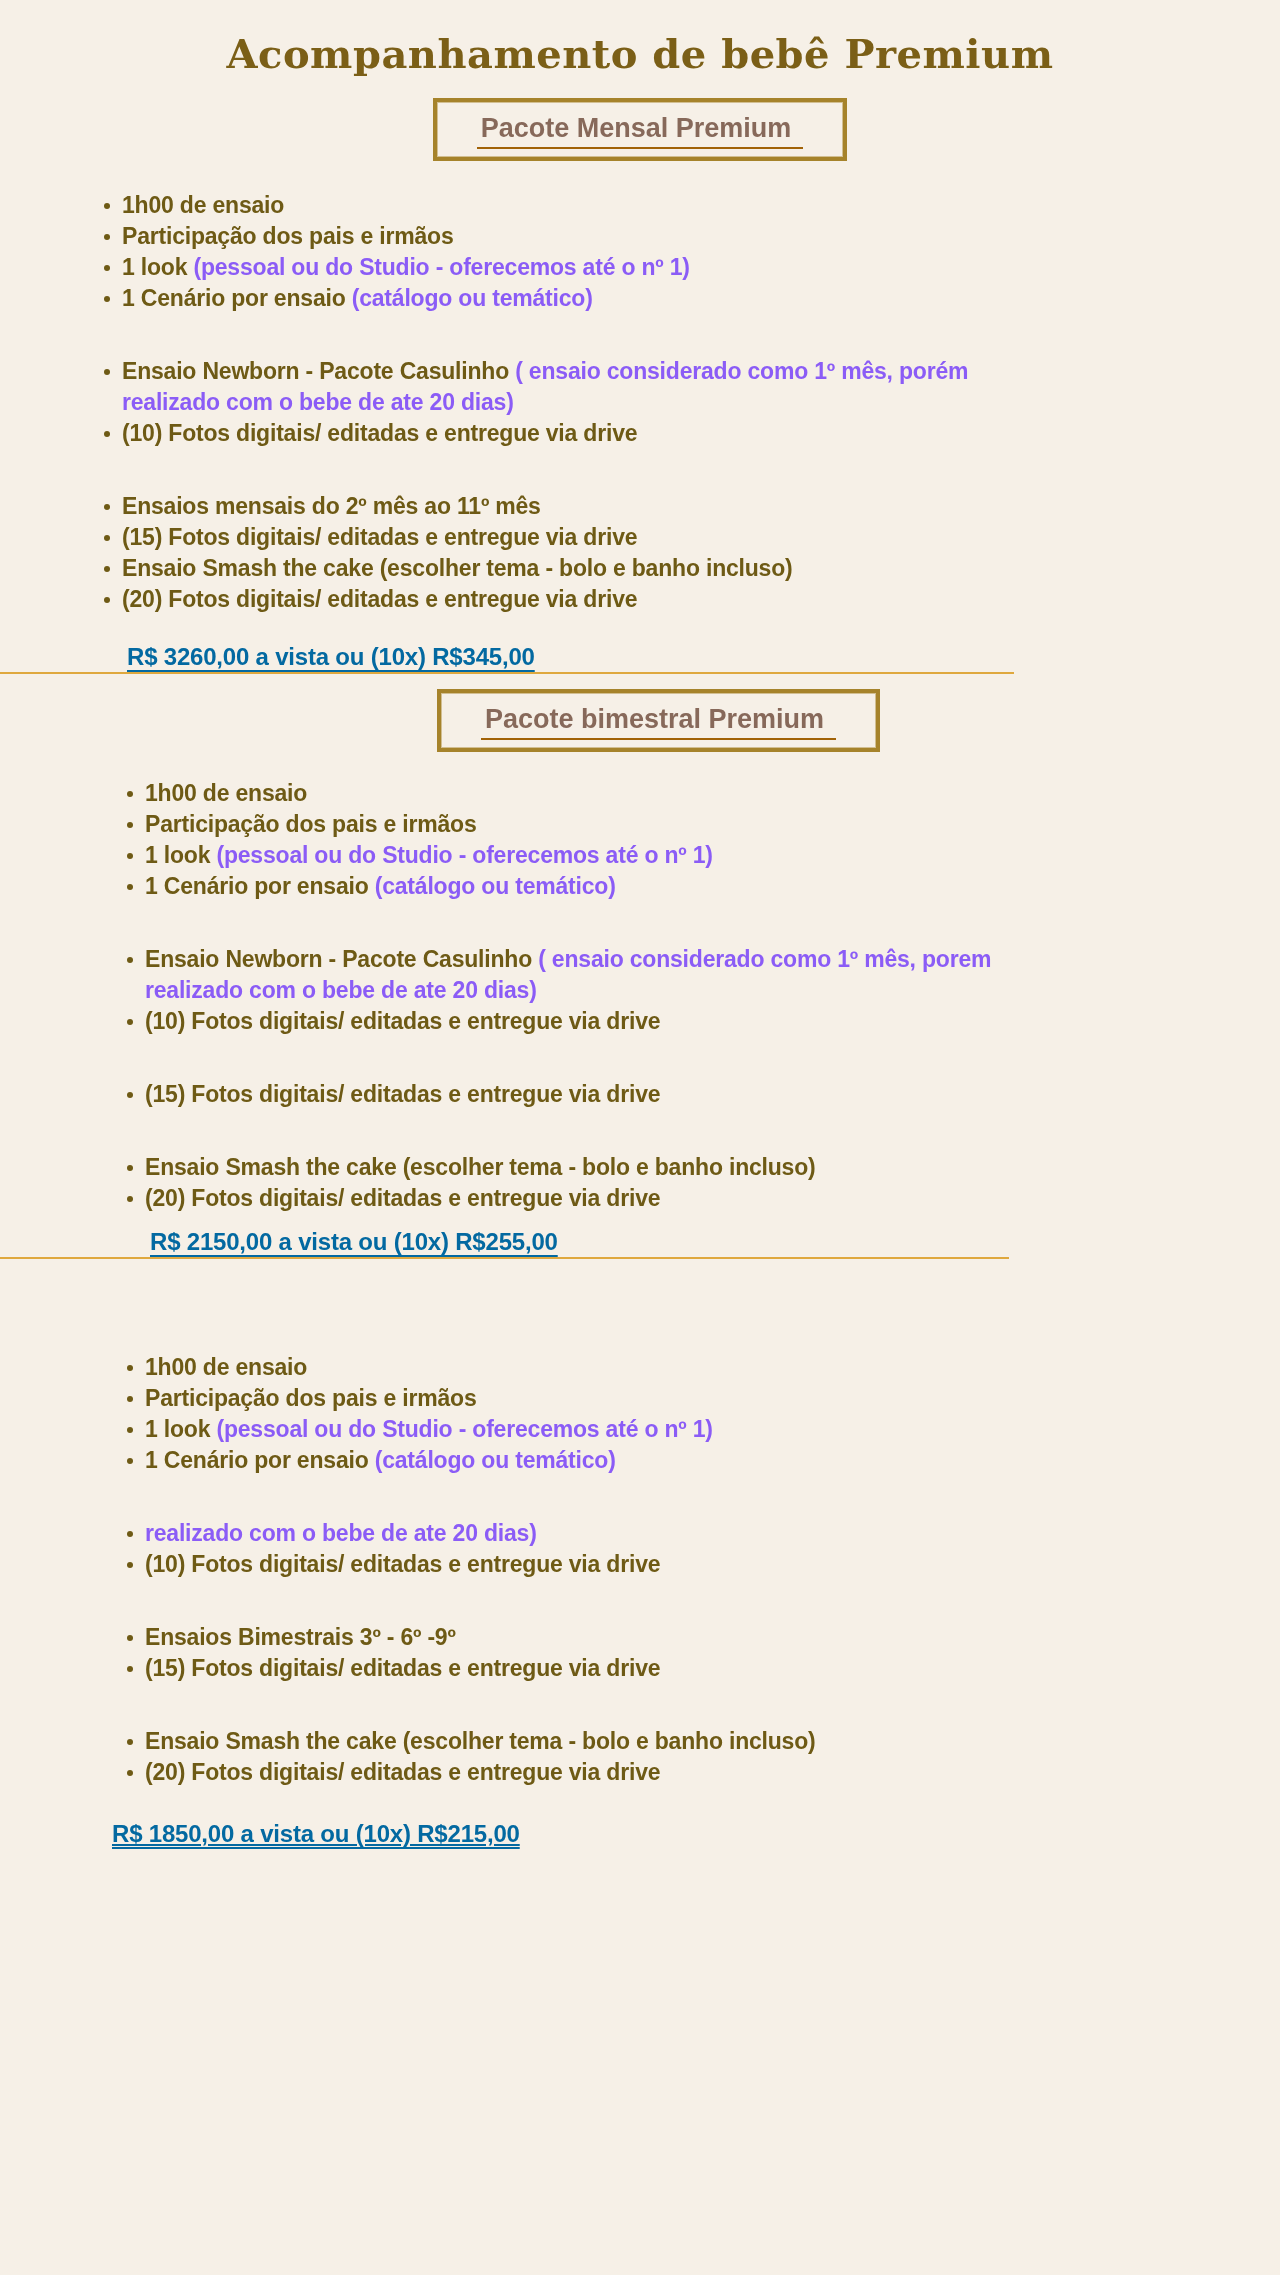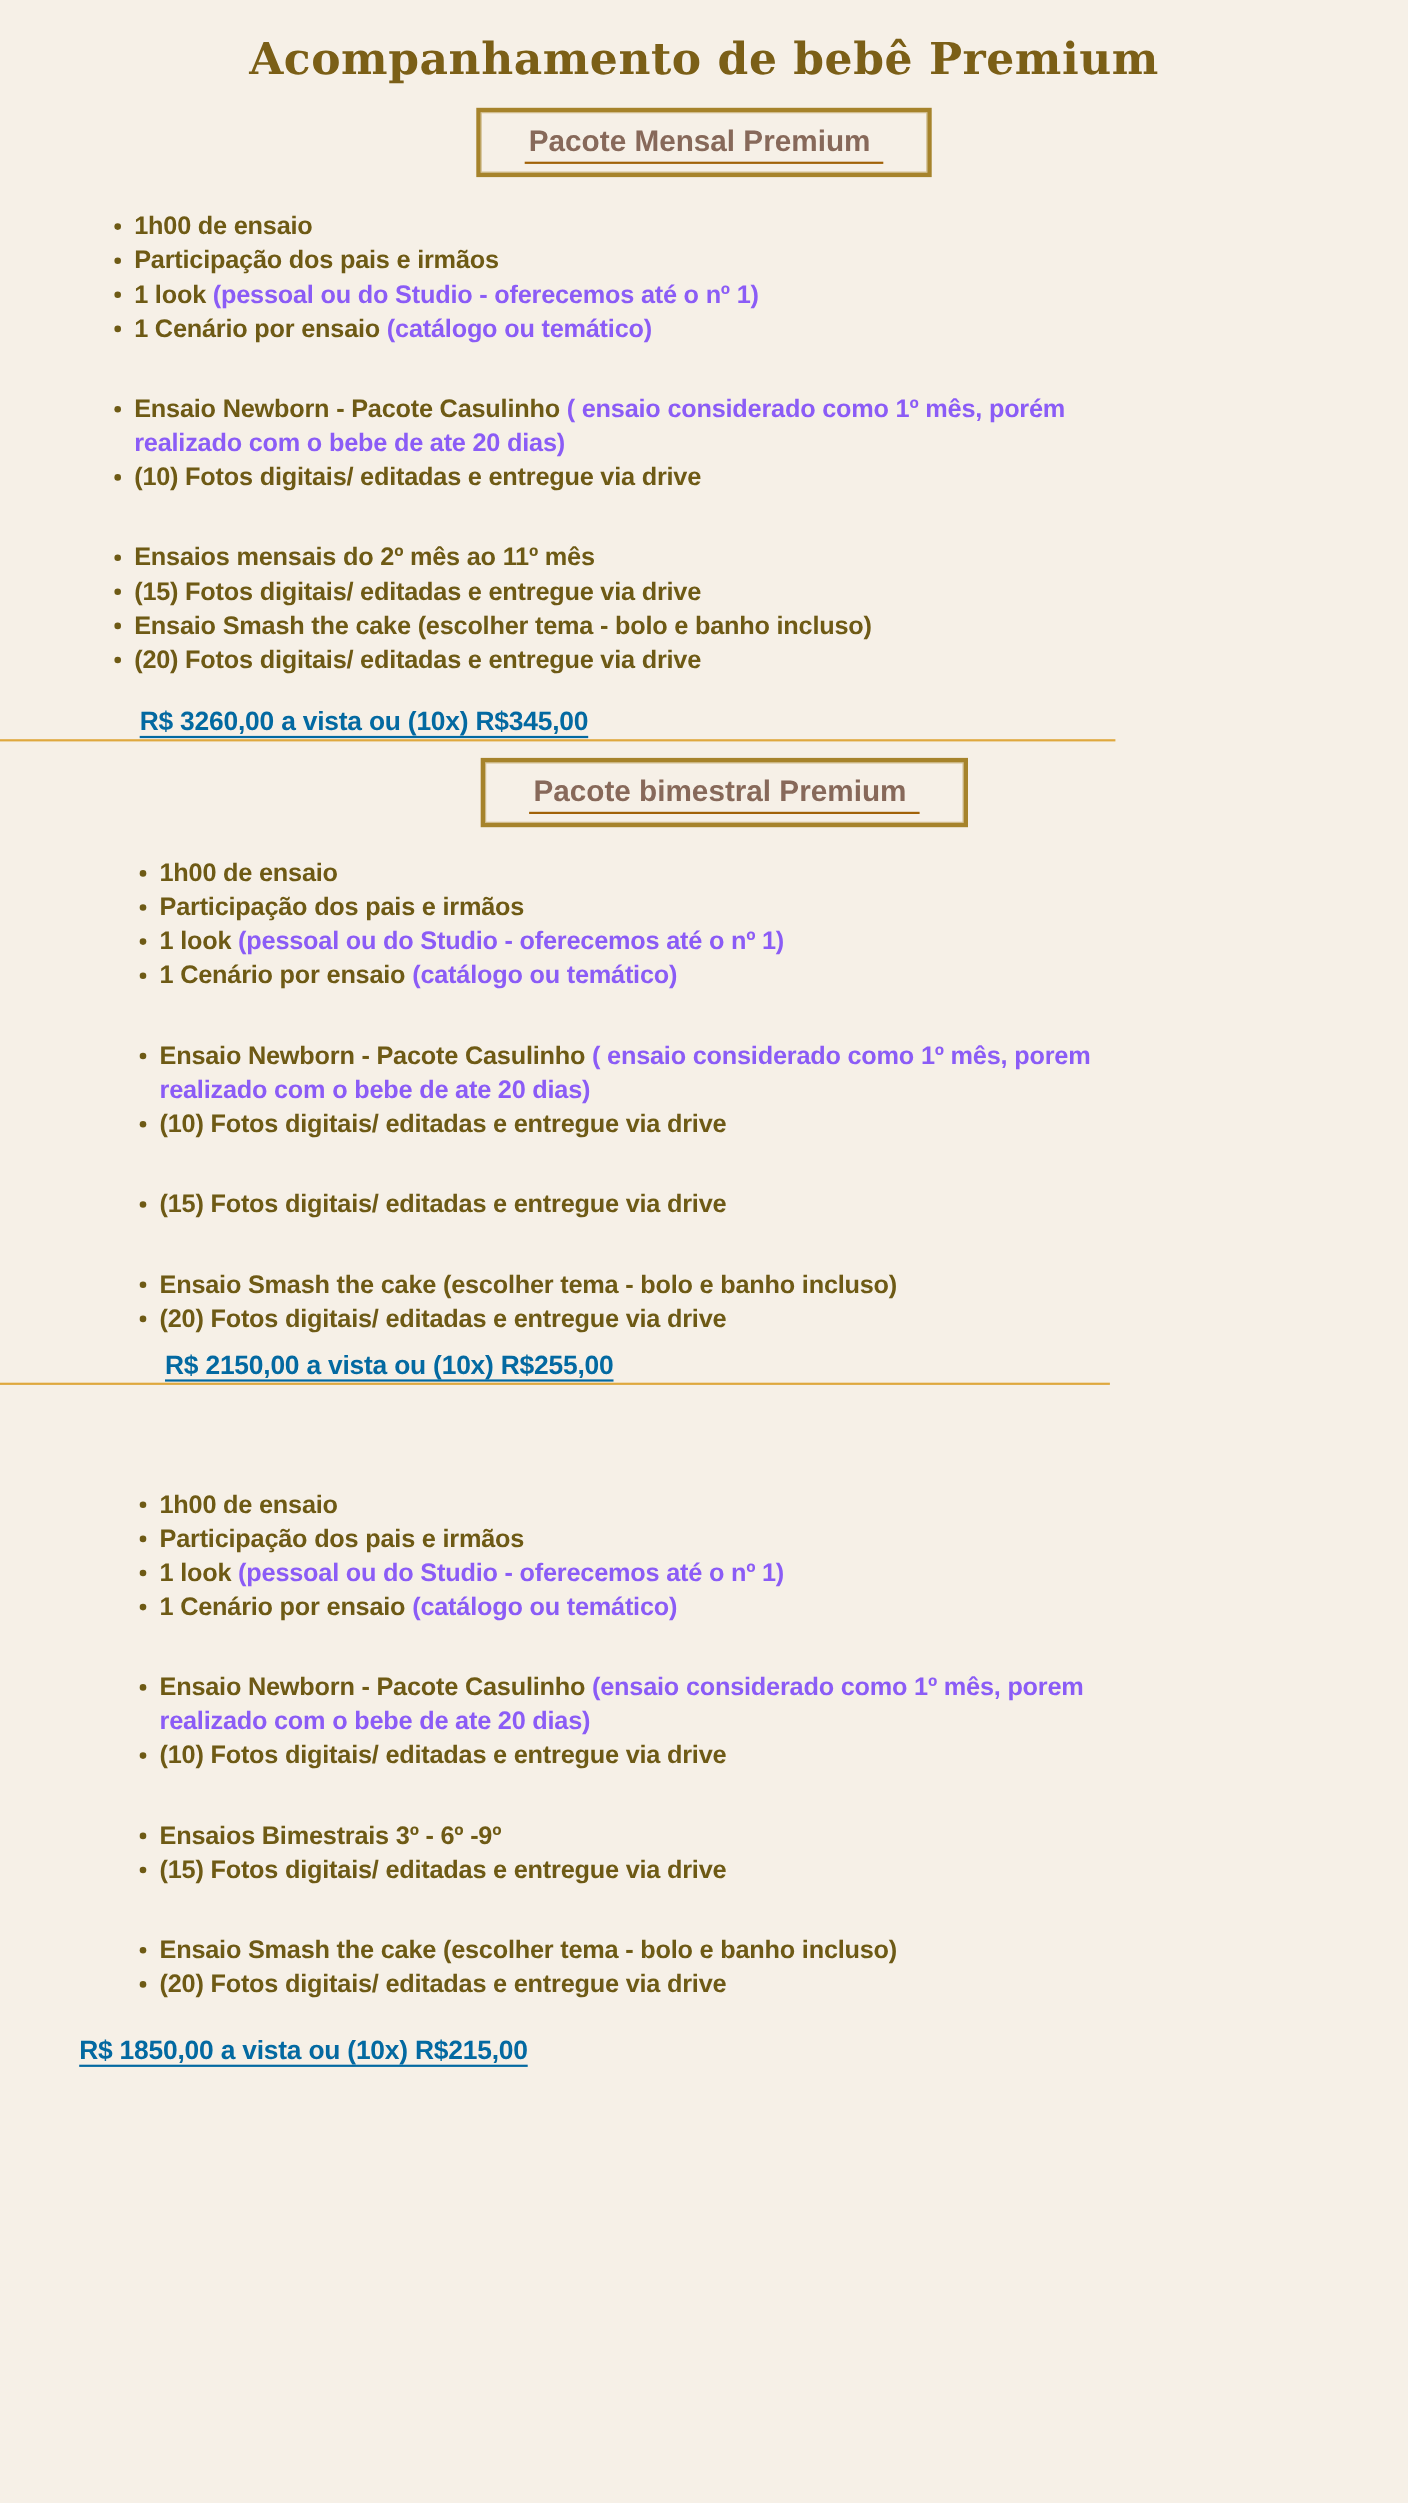--- a/index.html
+++ b/index.html
@@ -73,21 +73,21 @@
   .s0 .badge-wrap{margin-top:20px;}
   .s0 .lists{margin-top:29px;padding-left:102px;}
   .s0 .price{margin-top:26px;margin-left:127px;}
   .d1{margin-top:140px;margin-left:179px;width:1014px;}
   .s1 .badge-wrap{margin-top:15px;padding-left:37px;}
   .s1 .lists{margin-top:26px;padding-left:125px;}
   .s1 .price{margin-top:12px;margin-left:150px;}
   .d2{margin-top:78px;margin-left:94px;width:1009px;}
   .s2 .badge-wrap{margin-top:18px;}
   .s2 .lists{margin-top:93px;padding-left:125px;}
-  .s2 .price{margin-top:30px;margin-left:72px;}
+  .s2 .price{margin-top:30px;margin-left:112px;text-decoration:underline;}
 </style>
 </head>
 <body>
 
 <div class="page">
   <h1 class="page-title">Acompanhamento de bebê Premium</h1>
   <div id="sections">
       <section class="section s0">
         <div class="badge-wrap"><a class="badge"><span class="badge-label">Pacote Mensal Premium</span></a></div>
         <div class="lists">
@@ -186,21 +186,20 @@
             </li>
             <li class="item">
               <div class="row"><span class="seg c-brown">1 look </span><span class="seg c-red">(pessoal ou do Studio - oferecemos até o nº 1)</span></div>
             </li>
             <li class="item">
               <div class="row"><span class="seg c-brown">1 Cenário por ensaio </span><span class="seg c-red">(catálogo ou temático)</span></div>
             </li>
           </ul>
           <ul class="group">
             <li class="item">
-              <div class="row"><span class="seg c-brown">Ensaio Newborn - Pacote Casulinho </span><span class="seg c-red">(ensaio considerado como 1º mês, porem</span></div>
               <div class="row"><span class="seg c-red">realizado com o bebe de ate 20 dias)</span></div>
             </li>
             <li class="item">
               <div class="row"><span class="seg c-brown">(10) Fotos digitais/ editadas e entregue via drive</span></div>
             </li>
           </ul>
           <ul class="group">
             <li class="item">
               <div class="row"><span class="seg c-brown">Ensaios Bimestrais  3º - 6º -9º</span></div>
             </li>

